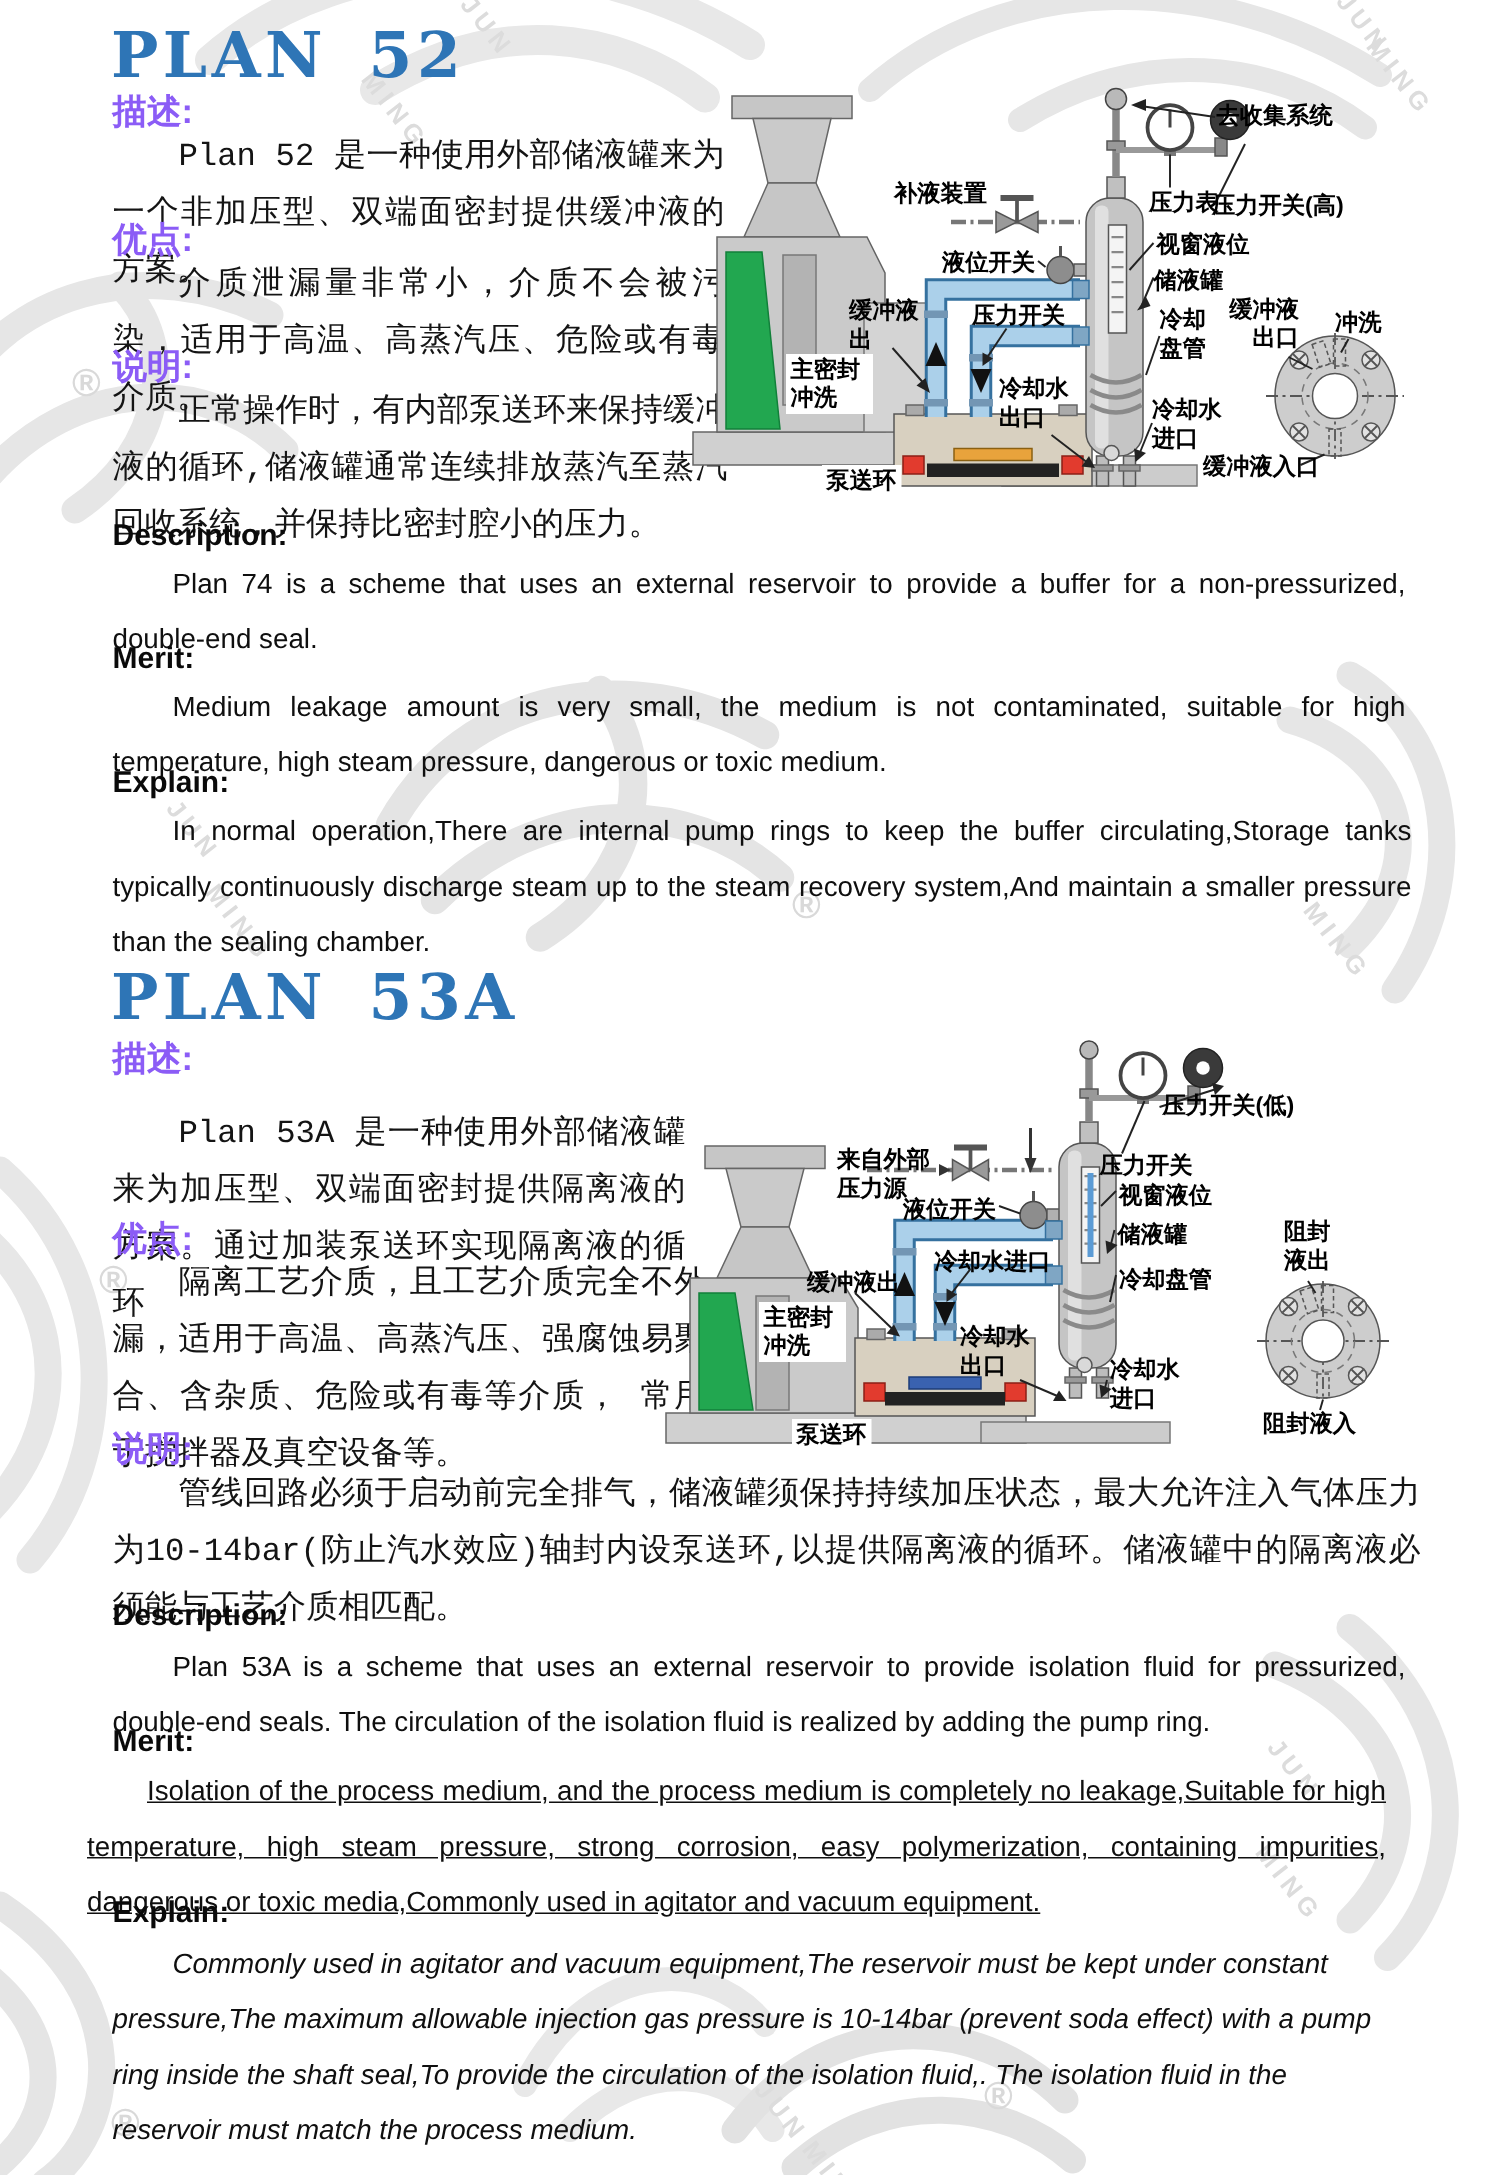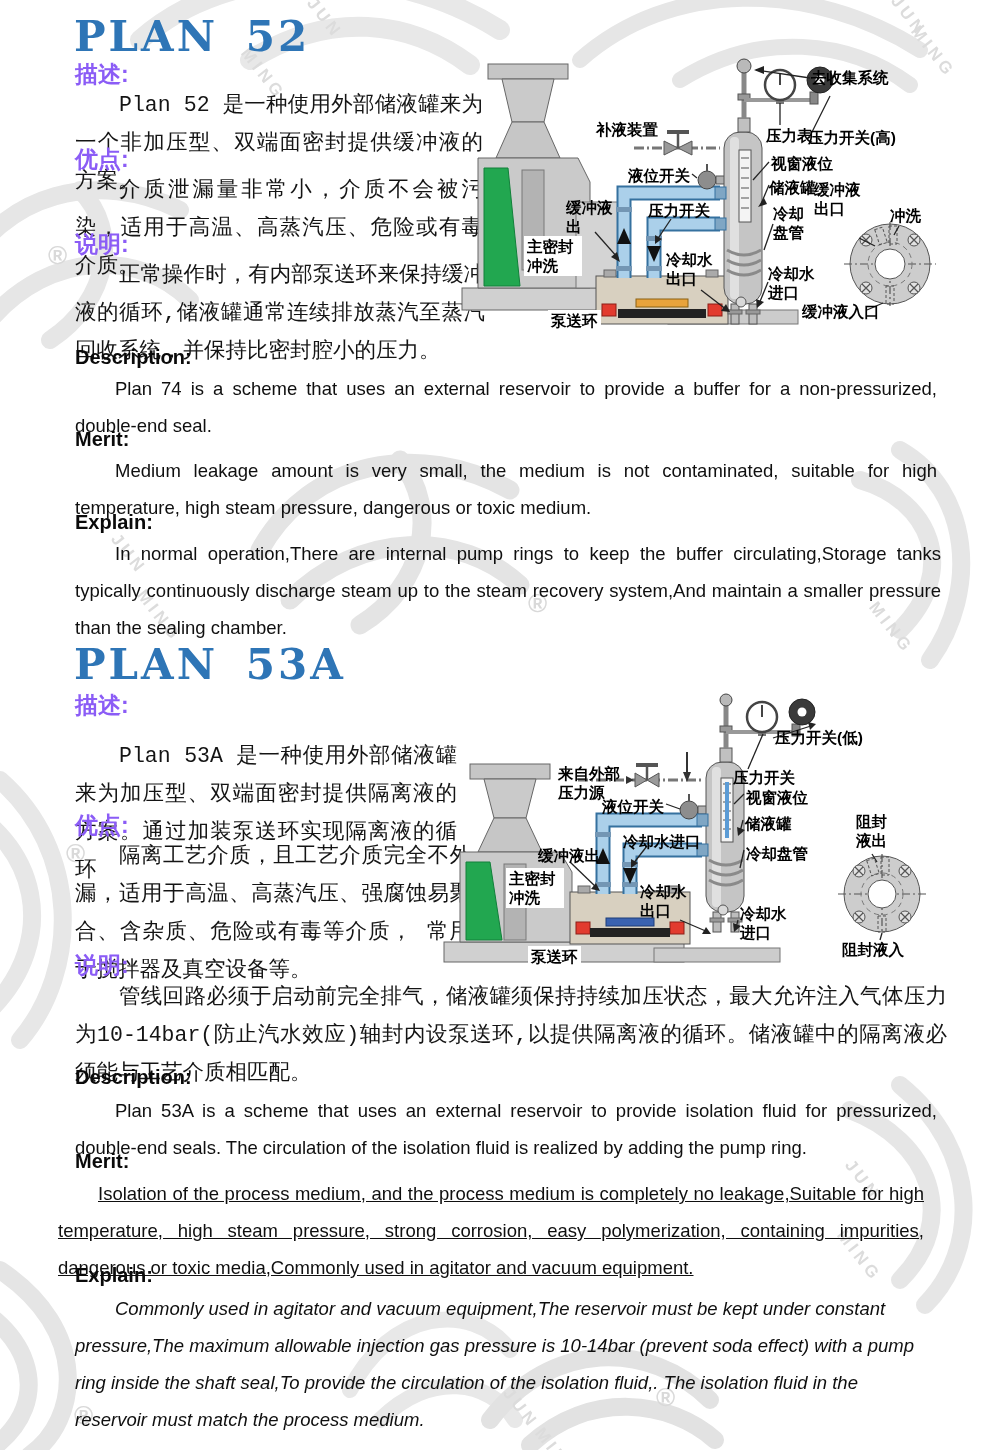--- a/index.html
+++ b/index.html
@@ -250,21 +250,21 @@
   <div class="dl nw" style="left:353px;top:16px;">去收集系统</div>
   <div class="dl nw" style="left:350px;top:76px;">压力开关(高)</div>
   <div class="dl nw" style="left:138px;top:68px;">补液装置</div>
   <div class="dl nw" style="left:308px;top:74px;">压力表</div>
   <div class="dl nw" style="left:313px;top:102px;">视窗液位</div>
   <div class="dl nw" style="left:170px;top:114px;">液位开关</div>
   <div class="dl nw" style="left:311px;top:126px;">储液罐</div>
   <div class="dl" style="left:108px;top:146px;width:52px;">缓冲液出</div>
   <div class="dl nw" style="left:190px;top:149px;">压力开关</div>
   <div class="dl" style="left:315px;top:152px;width:36px;">冷却盘管</div>
-  <div class="dl" style="left:356px;top:128px;width:52px;">缓冲液出口</div>
+  <div class="dl" style="left:356px;top:145px;width:52px;text-align:right;">缓冲液出口</div>
   <div class="dl nw" style="left:432px;top:154px;">冲洗</div>
   <div class="dl box" style="left:66px;top:184px;width:52px;">主密封冲洗</div>
   <div class="dl" style="left:208px;top:198px;width:50px;">冷却水出口</div>
   <div class="dl" style="left:310px;top:212px;width:50px;">冷却水进口</div>
   <div class="dl box nw" style="left:90px;top:258px;">泵送环</div>
   <div class="dl nw" style="left:344px;top:250px;">缓冲液入口</div>
 </div>
 
 <div class="en-label" style="left:75px;top:346px;">Description:</div>
 <div class="en-para" style="left:75px;top:370px;width:862px;">Plan 74 is a scheme that uses an external reservoir to provide a buffer for a non-pressurized, double-end seal.</div>

